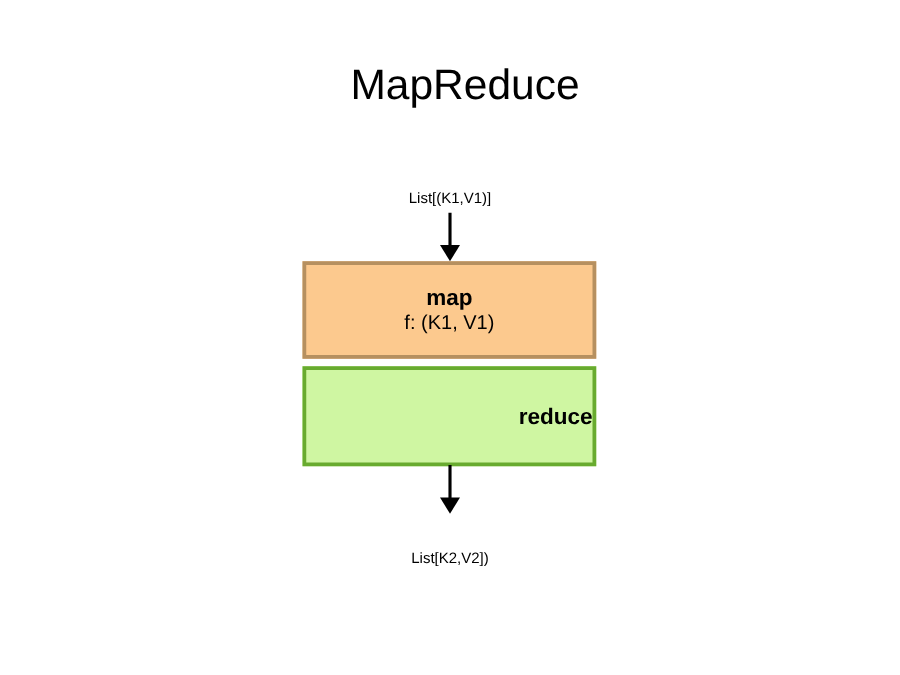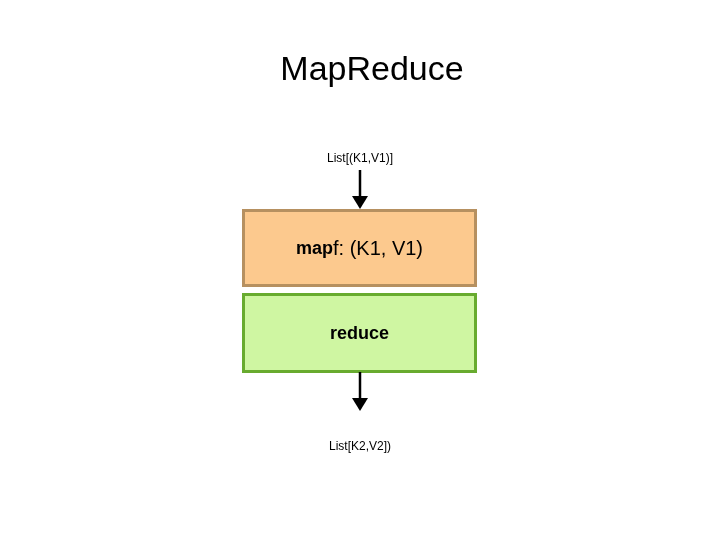--- a/index.html
+++ b/index.html
@@ -44,34 +44,34 @@
   }
   .arrow-1 { top: 170px; }
   .arrow-2 { top: 372px; }
   .box {
     position: absolute;
     left: 242px;
     width: 235px;
     box-sizing: border-box;
     border: 3px solid;
     display: flex;
-    flex-direction: row;
+    flex-direction: column;
     align-items: center;
     justify-content: center;
     text-align: center;
   }
   .map-box    { top: 209px; height: 78px; }
-  .reduce-box { top: 293px; height: 80px; }
+  .reduce-box { top: 293px; height: 80px; align-items: flex-end; }
   .box-heading {
     font-size: 18px;
     line-height: 21px;
     font-weight: 700;
   }
   .box-line {
-    font-size: 20px;
+    font-size: 16px;
     line-height: 20px;
   }
 </style>
 </head>
 <body>
 
 <div class="slide" style="background-color: rgb(255, 255, 255); color: rgb(0, 0, 0);">
 
   <div class="title">MapReduce</div>
 

